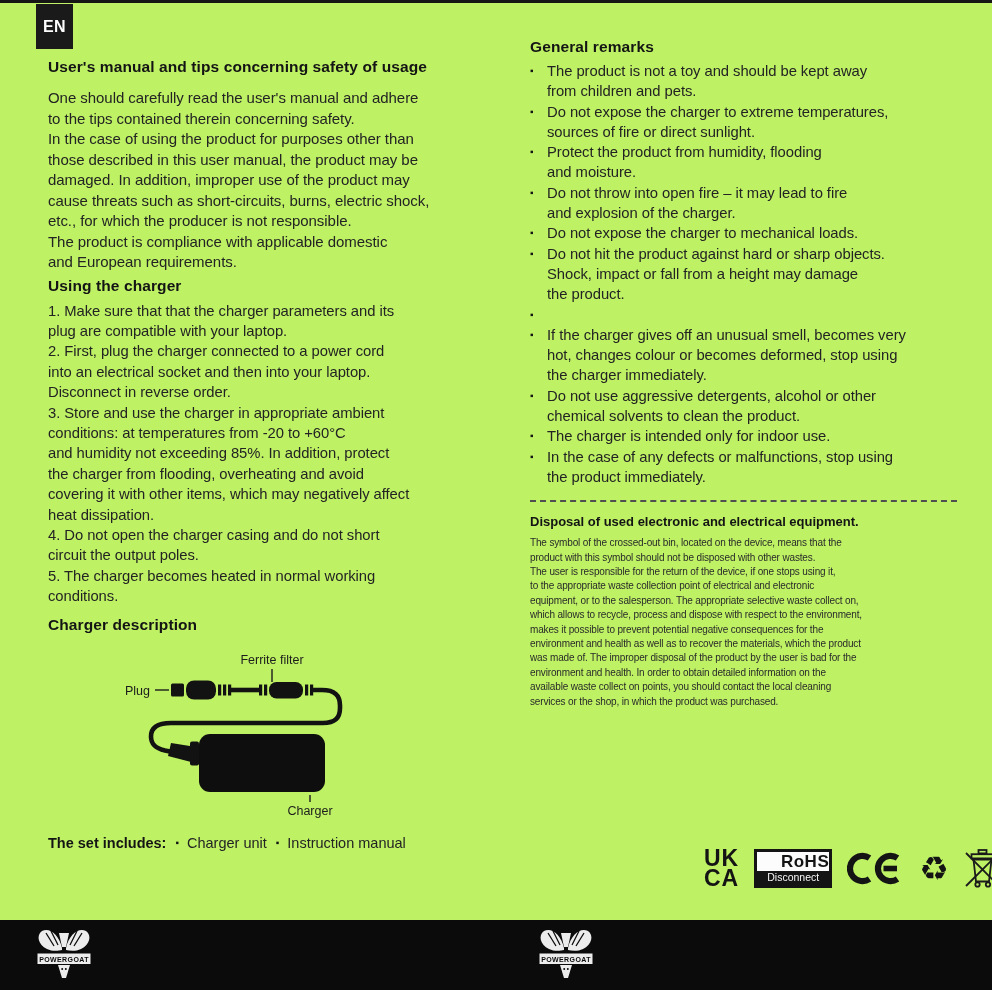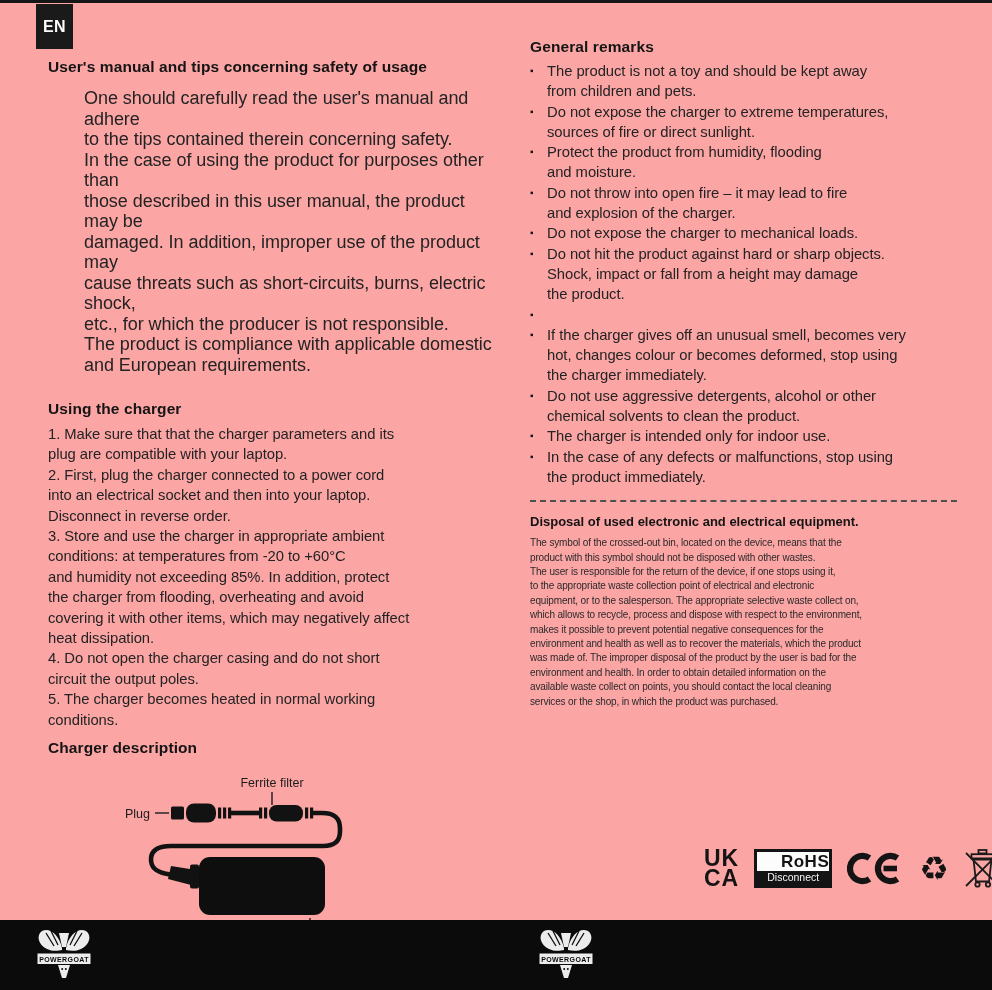--- a/index.html
+++ b/index.html
@@ -1,30 +1,30 @@
 <!DOCTYPE html>
 <html><head>
 <meta charset="utf-8">
 <style>
   html,body{margin:0;padding:0;}
   body{background:#e9e9e7;font-family:"Liberation Sans", sans-serif;}
-  .page{position:relative;width:992px;height:990px;background:#fca5a5;overflow:hidden;color:#232323;margin:0 auto;}
+  .page{position:relative;width:992px;height:990px;background:#bef264;overflow:hidden;color:#232323;margin:0 auto;}
   .top-rule{position:absolute;top:0;left:0;width:100%;height:3px;background:#161616;}
 
   .lang-badge{position:absolute;left:36px;top:4px;width:37px;height:45px;background:#1a1a1a;color:#fdfdfd;
     display:flex;align-items:center;justify-content:center;font-weight:bold;font-size:16px;letter-spacing:.5px;}
 
   .col-left{position:absolute;left:48px;top:58px;width:444px;}
   .col-right{position:absolute;left:530px;top:38px;width:434px;}
 
   h1,h2,h3{margin:0;color:#141414;font-weight:bold;}
   .h-main{font-size:15.5px;letter-spacing:.1px;}
-  .body-text{font-size:18px;line-height:20.5px;white-space:pre-line;margin-top:12px;letter-spacing:-0.05px;margin-left:36px;}
+  .body-text{font-size:15px;line-height:20.5px;white-space:pre-line;margin-top:12px;letter-spacing:-0.05px;}
   .steps-text{font-size:14.8px;line-height:20.4px;white-space:pre-line;margin-top:6px;letter-spacing:-0.05px;}
-  .h-using{margin-top:25px;}
+  .h-using{margin-top:4px;}
   .h-desc{margin-top:9px;}
 
   .diagram{display:block;margin:4px 0 0 24px;}
 
   .set-line{margin-top:15px;font-size:14.5px;display:flex;align-items:baseline;gap:9px;white-space:nowrap;}
   .set-label{font-weight:bold;color:#141414;}
   .set-item{display:inline-flex;align-items:baseline;gap:8px;}
   .sq-bullet{font-size:10px;position:relative;top:-2px;color:#141414;}
 
   ul.remarks{list-style:none;margin:5px 0 0;padding:0;font-size:14.8px;line-height:20.3px;letter-spacing:-0.05px;}

